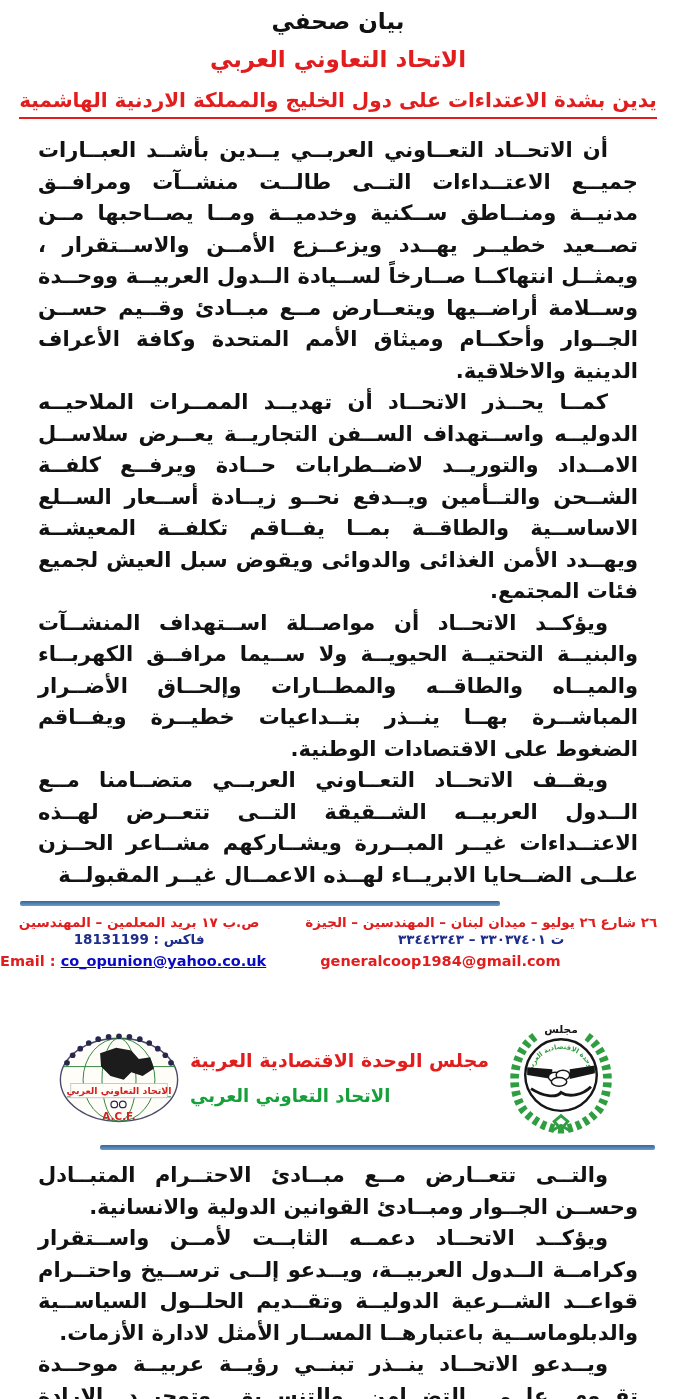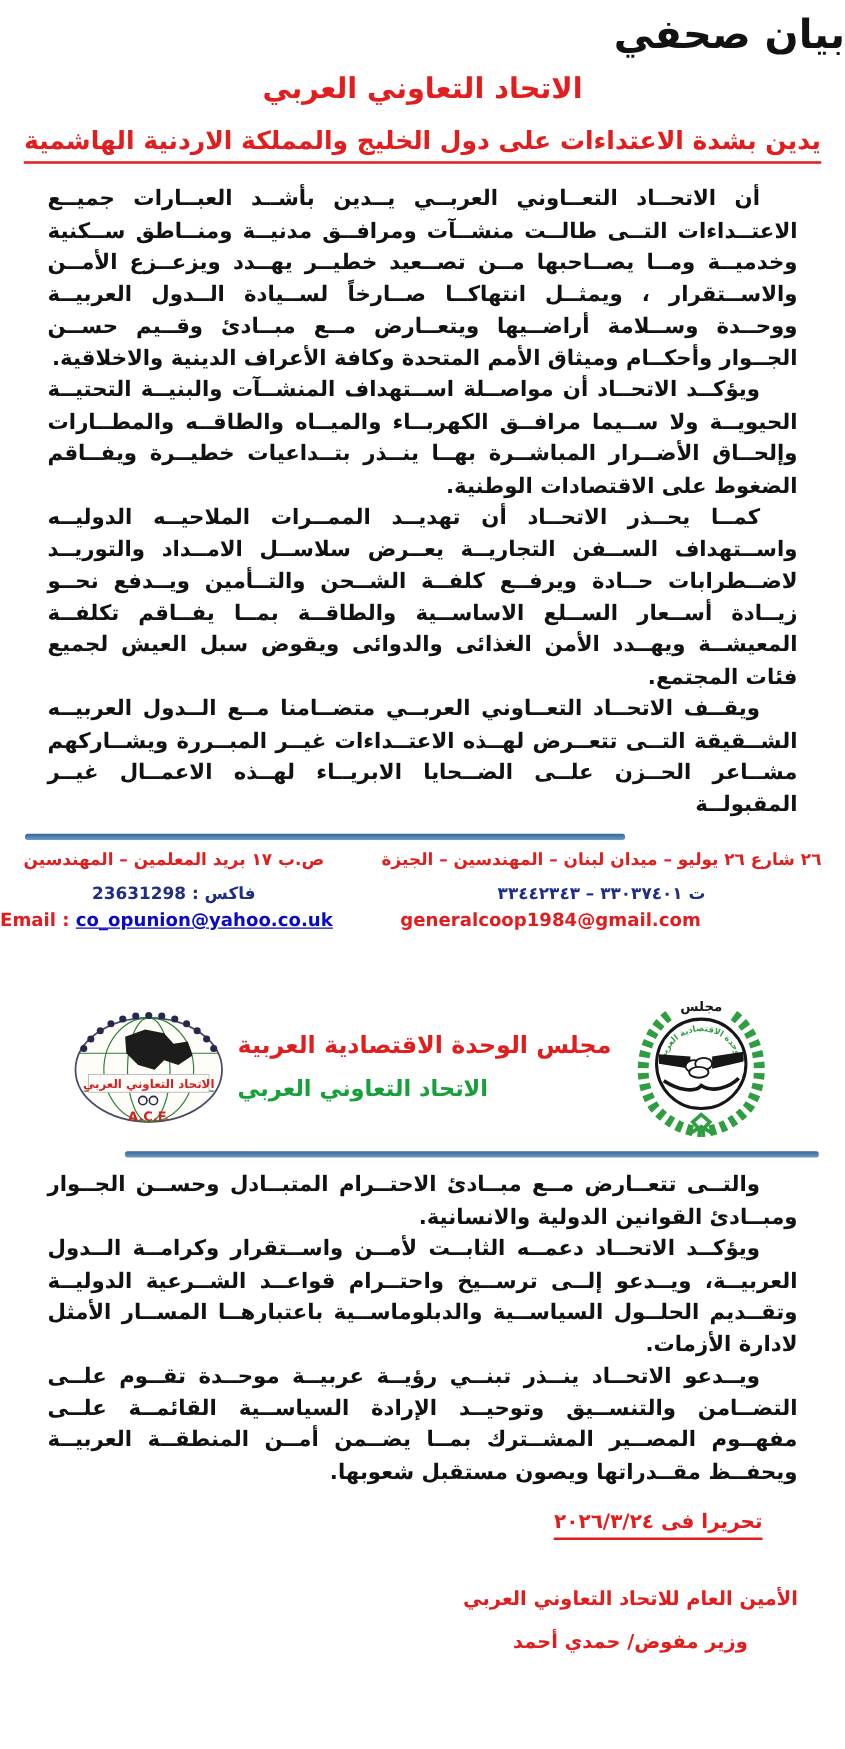--- a/index.html
+++ b/index.html
@@ -2,37 +2,37 @@
 <html lang="ar" dir="rtl"><head>
 <meta charset="utf-8">
 <style>
   html,body{margin:0;padding:0;background:#ffffff;}
   body{
     width:676px;height:1399px;overflow:hidden;
     font-family:"DejaVu Sans","Liberation Sans",sans-serif;
     font-weight:bold;color:#121212;direction:rtl;
   }
   .head{text-align:center;padding-top:8px;}
-  .title-black{font-size:32px;margin:0 0 12px 0;color:#121212;text-align:right;}
+  .title-black{font-size:23px;margin:0 0 12px 0;color:#121212;}
   .title-red{font-size:23px;margin:0 0 14px 0;color:#e11d1d;}
   .subtitle{font-size:20px;margin:16px 0 16px 0;color:#e11d1d;}
   .subtitle .u{display:inline-block;border-bottom:2.5px solid #e11d1d;padding-bottom:5px;}
 
-  .body-text{padding:0 38px;text-align:justify;font-size:17px;line-height:1.5;}
+  .body-text{padding:0 38px;text-align:justify;font-size:21px;line-height:1.5;}
   .body-text p{margin:0;text-indent:30px;}
 
   .blueline{height:5px;background:linear-gradient(#336699,#6f9cc9);border-radius:2px;}
   .line1{width:480px;margin:10px 156px 8px 20px;margin-right:156px;margin-left:20px;}
   
   .line1{margin-right:176px;margin-left:20px;}
   .line2{width:555px;margin:10px 21px 8px 50px;margin-right:21px;margin-left:50px;}
 
   .footer{font-size:13.5px;text-align:center;}
   .footer .cols{display:flex;direction:rtl;justify-content:center;gap:46px;margin-top:4px;}
-  .footer .col{display:flex;flex-direction:column;gap:11px;}
+  .footer .col{display:flex;flex-direction:column;gap:1px;}
   .red{color:#e11d1d;}
   .navy{color:#1f2d8a;}
   .emails{display:flex;direction:ltr;justify-content:flex-start;align-items:center;gap:54px;margin-top:6px;font-size:14.5px;}
   .emails .lbl{color:#e11d1d;}
   .emails a{color:#0a0ac4;text-decoration:underline;}
   .emails .mail2{color:#e11d1d;}
 
   .p2head{display:flex;direction:ltr;align-items:center;margin-top:50px;padding:0 52px 0 48px;}
   .p2head .centerbox{flex:1;}
   .org-red{color:#e11d1d;font-size:19px;margin:0 0 14px 0;}
@@ -52,36 +52,36 @@
 <body>
 
 <header class="head">
   <h1 class="title-black">بيان صحفي</h1>
   <h2 class="title-red">الاتحاد التعاوني العربي</h2>
   <h3 class="subtitle"><span class="u">يدين بشدة الاعتداءات على دول الخليج والمملكة الاردنية الهاشمية</span></h3>
 </header>
 
 <main class="body-text">
   <p>أن الاتحــاد التعــاوني العربــي يــدين بأشــد العبــارات جميــع الاعتــداءات التــى طالــت منشــآت ومرافــق مدنيــة ومنــاطق ســكنية وخدميــة ومــا يصــاحبها مــن تصــعيد خطيــر يهــدد ويزعــزع الأمــن والاســتقرار ، ويمثــل انتهاكــا صــارخاً لســيادة الــدول العربيــة ووحــدة وســلامة أراضــيها ويتعــارض مــع مبــادئ وقــيم حســن الجــوار وأحكــام وميثاق الأمم المتحدة وكافة الأعراف الدينية والاخلاقية.</p>
+  <p>كمــا يحــذر الاتحــاد أن تهديــد الممــرات الملاحيــه الدوليــه واســتهداف الســفن التجاريــة يعــرض سلاســل الامــداد والتوريــد لاضــطرابات حــادة ويرفــع كلفــة الشــحن والتــأمين ويــدفع نحــو زيــادة أســعار الســلع الاساســية والطاقــة بمــا يفــاقم تكلفــة المعيشــة ويهــدد الأمن الغذائى والدوائى ويقوض سبل العيش لجميع فئات المجتمع.</p>
   <p>ويؤكــد الاتحــاد أن مواصــلة اســتهداف المنشــآت والبنيــة التحتيــة الحيويــة ولا ســيما مرافــق الكهربــاء والميــاه والطاقــه والمطــارات وإلحــاق الأضــرار المباشــرة بهــا ينــذر بتــداعيات خطيــرة ويفــاقم الضغوط على الاقتصادات الوطنية.</p>
-  <p>كمــا يحــذر الاتحــاد أن تهديــد الممــرات الملاحيــه الدوليــه واســتهداف الســفن التجاريــة يعــرض سلاســل الامــداد والتوريــد لاضــطرابات حــادة ويرفــع كلفــة الشــحن والتــأمين ويــدفع نحــو زيــادة أســعار الســلع الاساســية والطاقــة بمــا يفــاقم تكلفــة المعيشــة ويهــدد الأمن الغذائى والدوائى ويقوض سبل العيش لجميع فئات المجتمع.</p>
   <p>ويقــف الاتحــاد التعــاوني العربــي متضــامنا مــع الــدول العربيــه الشــقيقة التــى تتعــرض لهــذه الاعتــداءات غيــر المبــررة ويشــاركهم مشــاعر الحــزن علــى الضــحايا الابريــاء لهــذه الاعمــال غيــر المقبولــة</p>
 </main>
 
 <div class="blueline line1"></div>
 
 <footer class="footer">
   <div class="cols">
     <div class="col">
       <span class="red">٢٦ شارع ٢٦ يوليو – ميدان لبنان – المهندسين – الجيزة</span>
       <span class="navy">ت ٣٣٠٣٧٤٠١ – ٣٣٤٤٢٣٤٣</span>
     </div>
     <div class="col">
       <span class="red">ص.ب  ١٧ بريد المعلمين – المهندسين</span>
-      <span class="navy">فاكس : 23631298</span>
+      <span class="navy">فاكس : 18131199</span>
     </div>
   </div>
   <div class="emails">
     <span>
       <span class="lbl">Email :</span>
       <a href="#">co_opunion@yahoo.co.uk</a>
     </span>
     <span class="mail2">generalcoop1984@gmail.com</span>
   </div>
 </footer>

